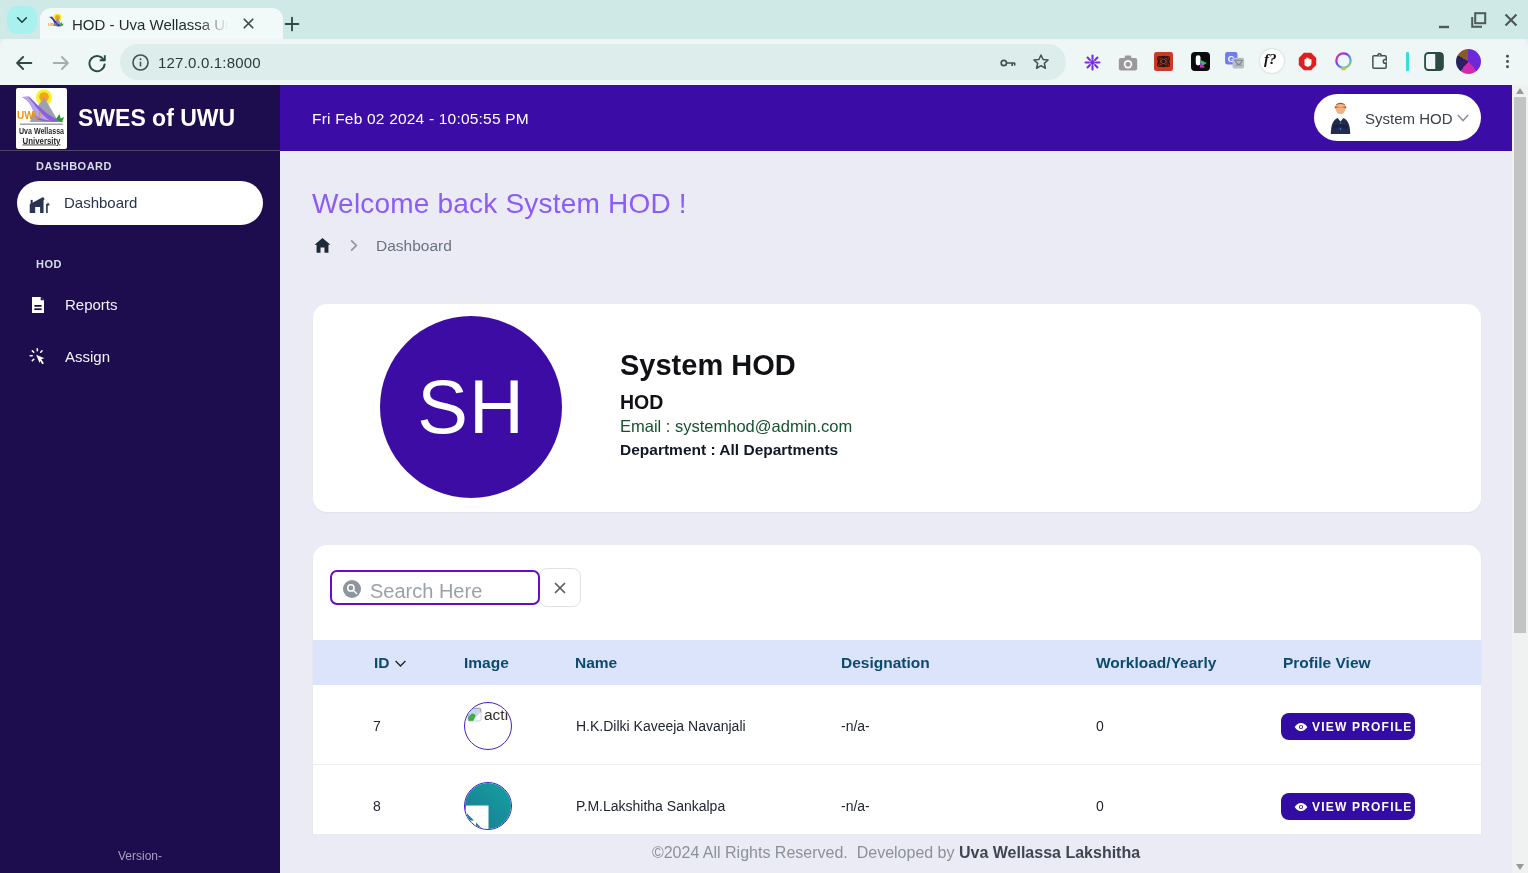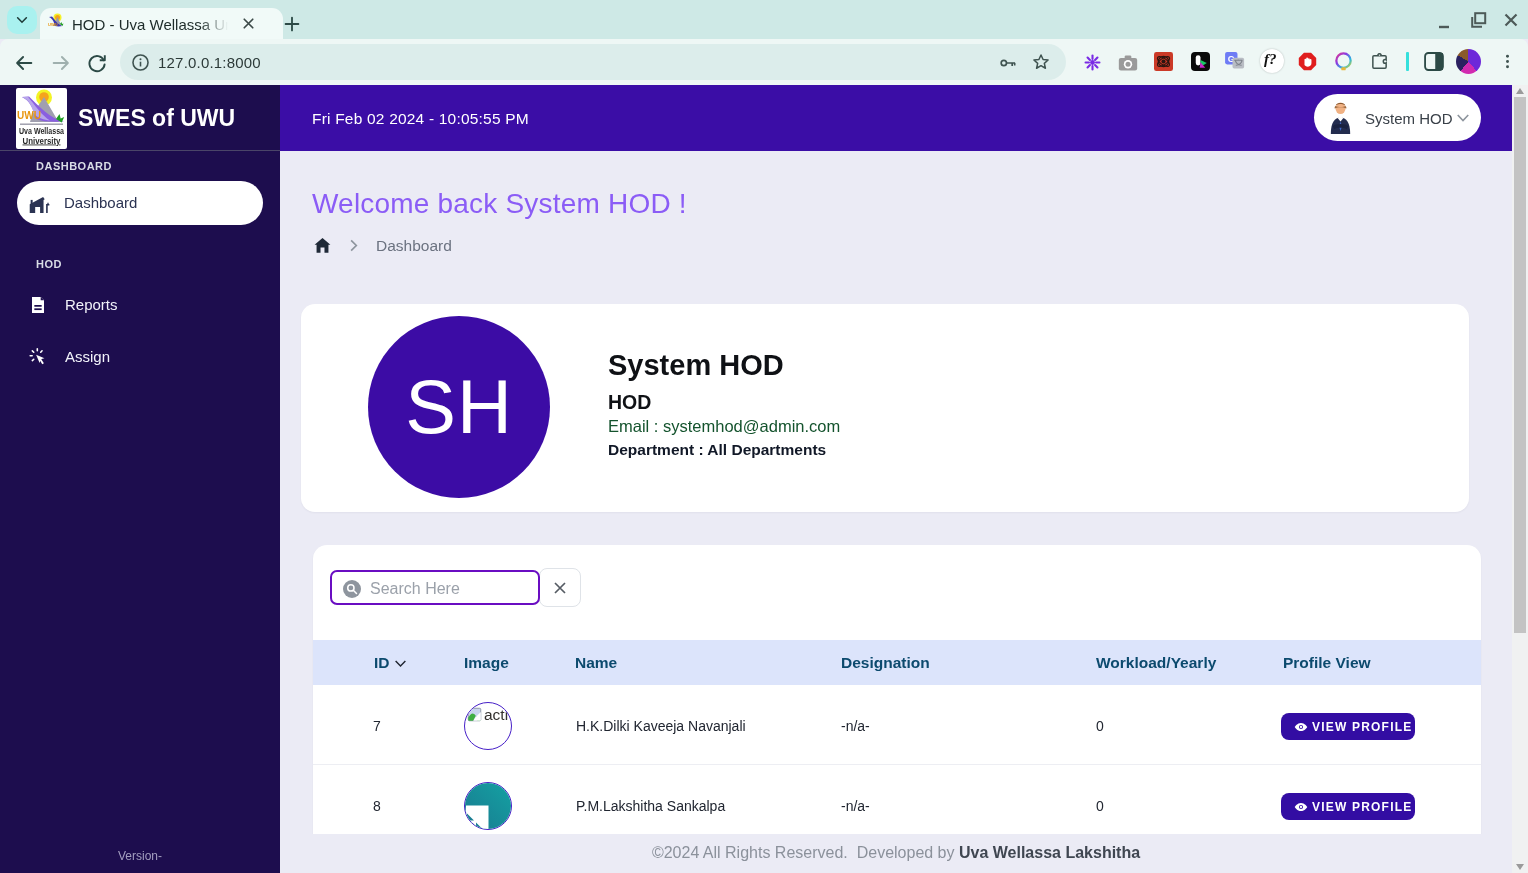--- a/index.html
+++ b/index.html
@@ -38,31 +38,31 @@
 #topbar { position:absolute; left:280px; top:0; width:1232px; height:66px; background:#3b0da6; }
 #topdate { position:absolute; left:32px; top:25px; font-size:15.5px; color:#fff; letter-spacing:0.2px; }
 #userpill { position:absolute; right:31px; top:9px; width:167px; height:47px; background:#fff; border-radius:24px; }
 #userpill .uname { position:absolute; left:51px; top:16px; font-size:15px; color:#3a4149; }
 
 #content { position:absolute; left:280px; top:66px; width:1232px; height:722px; }
 #h1 { position:absolute; left:32px; top:37px; font-size:28px; font-weight:normal; color:#8b5cf6; letter-spacing:0.2px; }
 #crumb { position:absolute; left:33px; top:85px; height:20px; }
 #crumbtext { position:absolute; left:63px; top:1px; font-size:15.5px; color:#6b7280; }
 
-#profilecard { position:absolute; left:21px; top:153px; width:1168px; height:208px; background:#fff; border-radius:14px; box-shadow:0 1px 2px rgba(30,30,60,0.05); }
+#profilecard { position:absolute; left:33px; top:153px; width:1168px; height:208px; background:#fff; border-radius:14px; box-shadow:0 1px 2px rgba(30,30,60,0.05); }
 #avatar { position:absolute; left:67px; top:12px; width:182px; height:182px; border-radius:50%; background:#3c0ca5; color:#fff; text-align:center; }
 #avatar span { font-size:76px; line-height:182px; letter-spacing:1px; }
 #pname { position:absolute; left:307px; top:45px; font-size:29px; font-weight:bold; color:#0f1115; }
 #prole { position:absolute; left:307px; top:87px; font-size:19.5px; font-weight:bold; color:#0f1115; }
 #pemail { position:absolute; left:307px; top:113px; font-size:16.5px; color:#14532d; }
 #pdept { position:absolute; left:307px; top:137px; font-size:15.5px; font-weight:bold; color:#111827; }
 
 #tablecard { position:absolute; left:33px; top:394px; width:1168px; height:328px; background:#fff; border-radius:14px 14px 0 0; box-shadow:0 1px 2px rgba(30,30,60,0.05); }
 #searchbox { position:absolute; left:17px; top:25px; width:210px; height:35px; border:2px solid #6a0dc2; border-radius:7px; background:#fff; z-index:2; }
-#searchbox .ph { position:absolute; left:38px; top:8px; font-size:16px; color:#9ba1aa; }
+#searchbox .ph { position:absolute; left:38px; top:8px; font-size:20px; color:#9ba1aa; }
 #clearbtn { position:absolute; left:226px; top:23px; width:42px; height:39px; border:1px solid #dfe3e8; border-radius:8px; background:#fff; z-index:1; }
 
 #thead { position:absolute; left:0; top:95px; width:1168px; height:45px; background:#dce4fb; font-size:15.5px; font-weight:bold; color:#0c4a6e; }
 .row { position:absolute; left:0; width:1168px; height:80px; font-size:14px; color:#212631; }
 #row1 { top:140px; border-bottom:1px solid #edeef3; }
 #row2 { top:220px; }
 .cid { position:absolute; left:60px; top:33px; }
 .cimg { position:absolute; left:151px; top:17px; width:48px; height:48px; border-radius:50%; border:1.5px solid #4720c8; overflow:hidden; }
 .cname { position:absolute; left:252px; top:33px;margin-left:11px; }
 .cdesig { position:absolute; left:528px; top:33px; }

